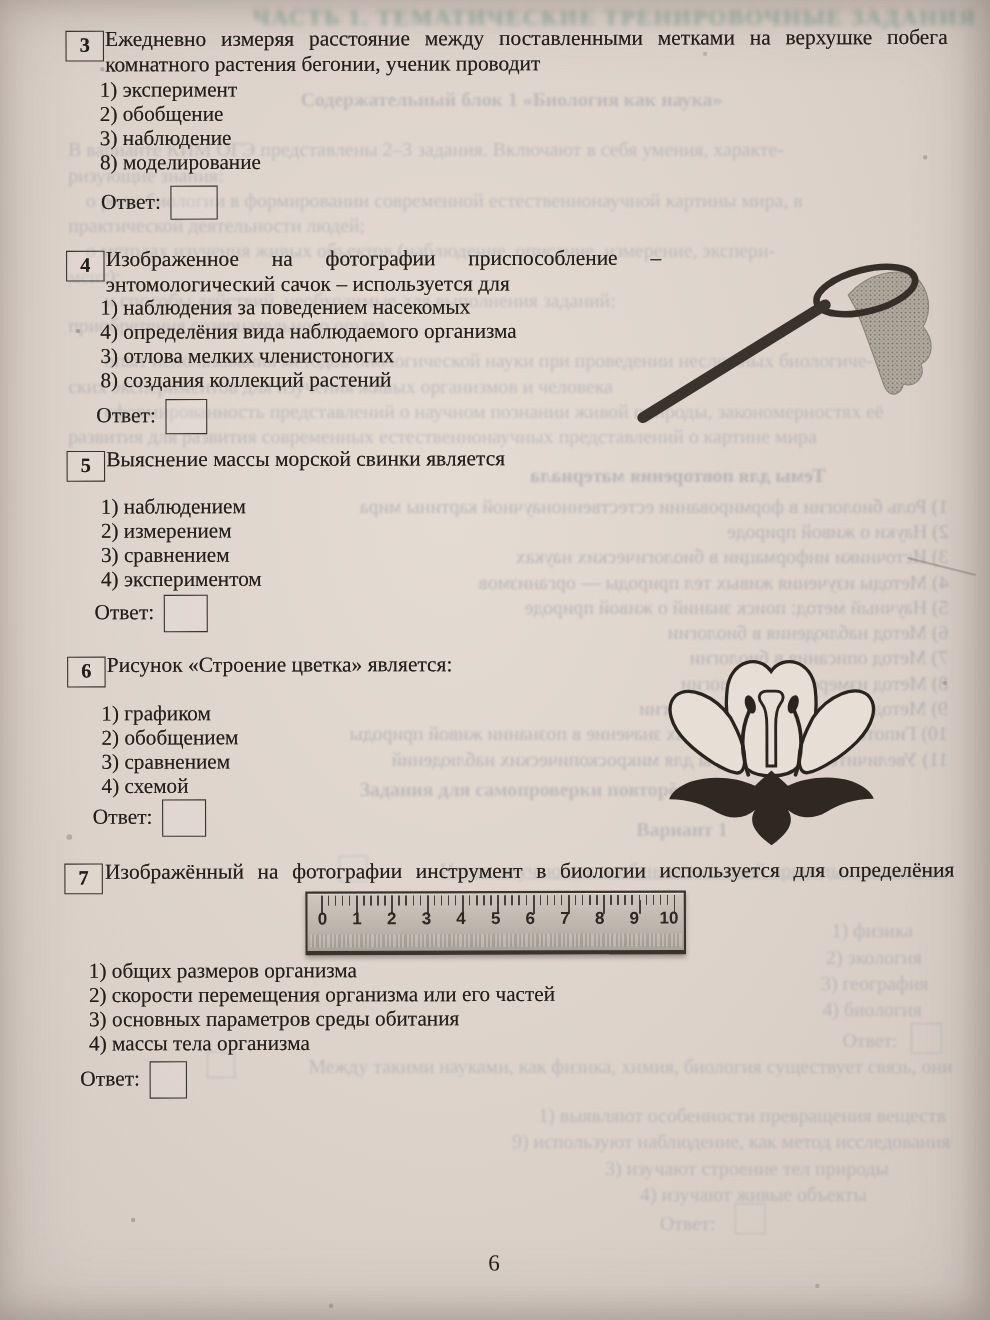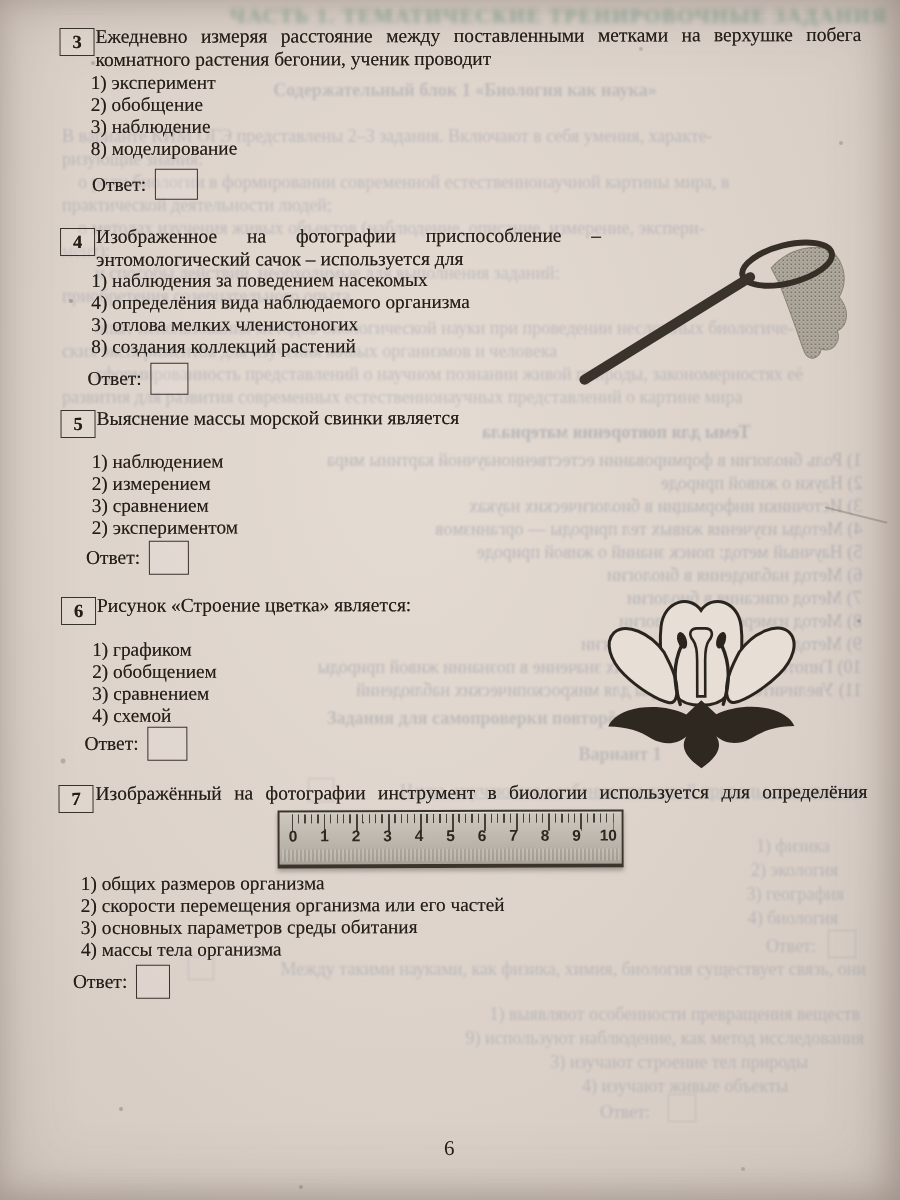--- a/index.html
+++ b/index.html
@@ -154,21 +154,21 @@
     </svg>
 
     <div class="qnum" style="left:61px;top:409px;">5</div>
     <div class="qtext" style="left:97px;top:407px;width:600px;">
       <div>Выяснение массы морской свинки является</div>
     </div>
     <div class="opts" style="left:92px;top:450px;">
       <div>1) наблюдением</div>
       <div>2) измерением</div>
       <div>3) сравнением</div>
-      <div>2) экспериментом</div>
+      <div>4) экспериментом</div>
     </div>
     <div class="ans" style="left:86px;top:540px;">
       <span>Ответ:</span>
       <span class="abox" style="width:40px;height:34px;"></span>
     </div>
 
     <div class="qnum" style="left:61px;top:596px;">6</div>
     <div class="qtext" style="left:97px;top:594px;width:600px;">
       <div>Рисунок «Строение цветка» является:</div>
     </div>

